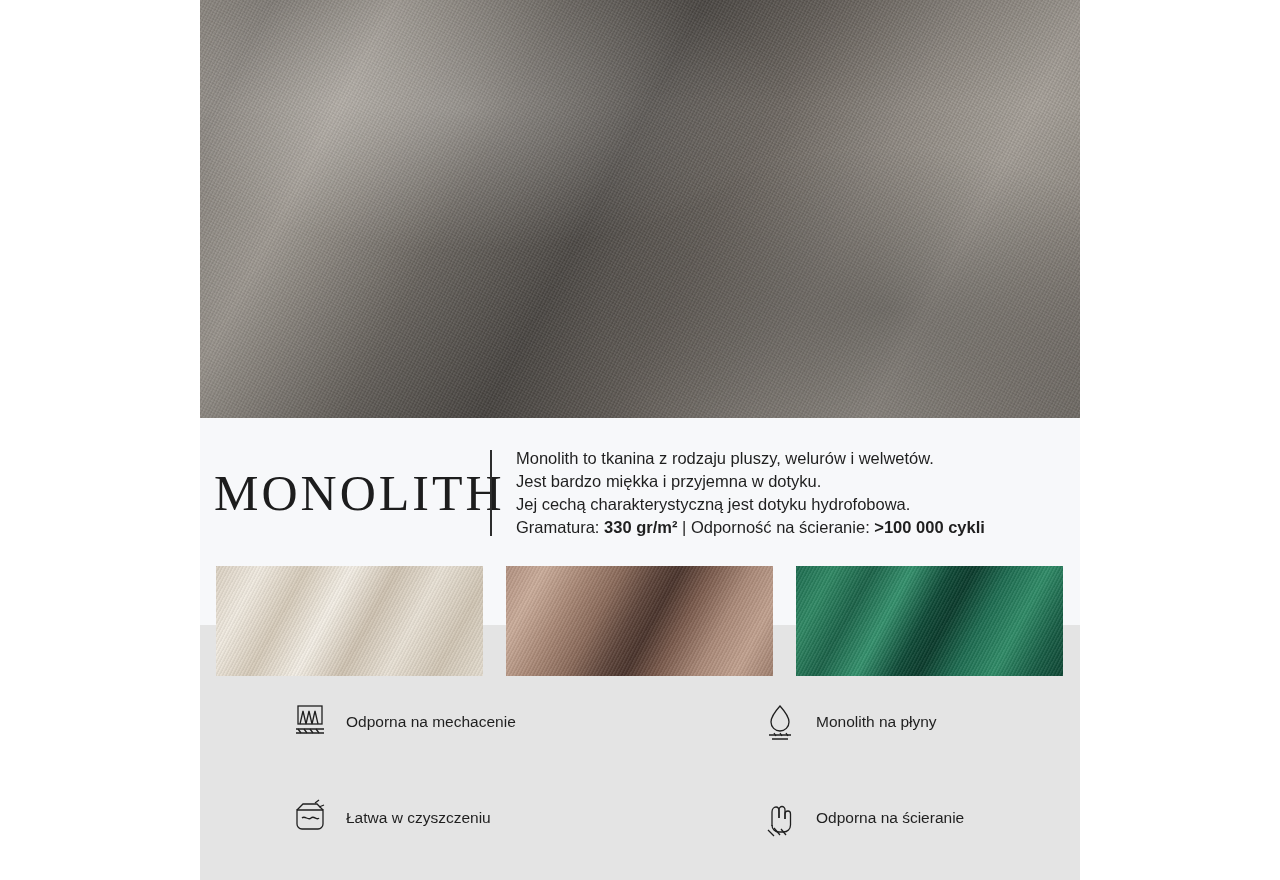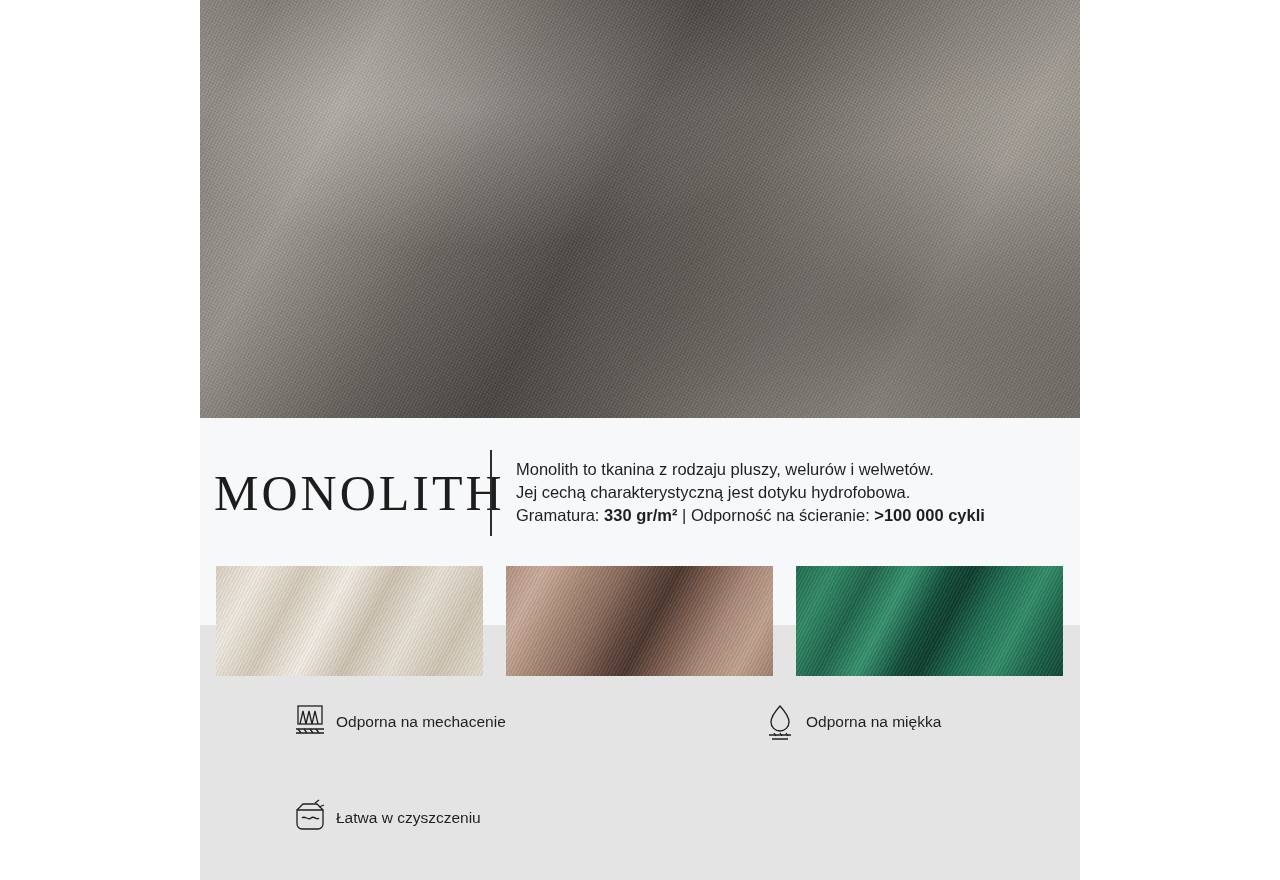--- a/index.html
+++ b/index.html
@@ -166,21 +166,21 @@
     left: 290px;
     top: 700px;
     width: 790px;
     display: grid;
     grid-template-columns: 470px 320px;
     grid-row-gap: 52px;
   }
   .feature {
     display: flex;
     align-items: center;
-    gap: 6px;
+    gap: 16px;
   }
   .feature .ficon {
     width: 40px;
     height: 44px;
     flex: 0 0 40px;
     display: flex;
     align-items: center;
     justify-content: center;
   }
   .feature .flabel {
@@ -199,20 +199,21 @@
   <div class="hero">
     <div class="hero-weave"></div>
     <div class="hero-sheen"></div>
   </div>
 
   <div class="title-row">
     <div class="brand">MONOLITH</div>
     <div class="divider"></div>
     <div class="desc">
       <div>Monolith to tkanina z rodzaju pluszy, welurów i welwetów.</div>
+      <div>Jest bardzo miękka i przyjemna w dotyku.</div>
       <div>Jej cechą charakterystyczną jest dotyku hydrofobowa.</div>
       <div>
         <span>Gramatura: </span><b>330 gr/m²</b><span> | </span><span>Odporność na ścieranie: </span><b>&gt;100 000 cykli</b>
       </div>
     </div>
   </div>
 
   <div class="swatches">
     <div class="swatch sw-beige">
       <div class="weave"></div>
@@ -240,31 +241,42 @@
     </div>
 
     <div class="feature">
       <span class="ficon">
         <svg width="34" height="40" viewBox="0 0 34 40" fill="none" stroke="#1f1f1f" stroke-width="1.3">
           <path d="M17 4 C17 4 26 14 26 20 a9 9 0 0 1 -18 0 C8 14 17 4 17 4 Z"></path>
           <path d="M6 33 h22 M9 37 h16"></path>
           <path d="M11 31 l2 3 M17 31 l2 3 M23 31 l2 3"></path>
         </svg>
       </span>
-      <span class="flabel">Odporna na miękka</span>
+      <span class="flabel">Monolith na płyny</span>
     </div>
 
     <div class="feature">
       <span class="ficon">
         <svg width="34" height="40" viewBox="0 0 34 40" fill="none" stroke="#1f1f1f" stroke-width="1.3">
           <path d="M4 12 h26 v14 a5 5 0 0 1 -5 5 H9 a5 5 0 0 1 -5 -5 Z"></path>
           <path d="M4 12 L10 6 h14 l6 6"></path>
           <path d="M9 20 c3 -3 6 3 9 0 c3 -3 6 3 8 0"></path>
           <path d="M22 5 l4 -3 M26 9 l5 -2"></path>
         </svg>
       </span>
       <span class="flabel">Łatwa w czyszczeniu</span>
     </div>
 
+    <div class="feature">
+      <span class="ficon">
+        <svg width="34" height="40" viewBox="0 0 34 40" fill="none" stroke="#1f1f1f" stroke-width="1.3">
+          <path d="M9 28 V14 c0 -3 2 -5 4 -5 c2 0 3 2 3 4 v7"></path>
+          <path d="M16 20 v-8 c0 -2 1.5 -3.5 3 -3.5 c1.5 0 3 1.5 3 3.5 v9"></path>
+          <path d="M22 21 v-5 c0 -2 1.5 -3 3 -3 c1.5 0 2.5 1.5 2.5 3 v11 c0 4 -3 7 -7 7 H16 c-4 0 -7 -3 -7 -7"></path>
+          <path d="M5 32 l6 6 M11 30 l6 7 M18 31 l5 6"></path>
+        </svg>
+      </span>
+      <span class="flabel">Odporna na ścieranie</span>
+    </div>
 
   </div>
 
 </div>
 
 </body></html>

